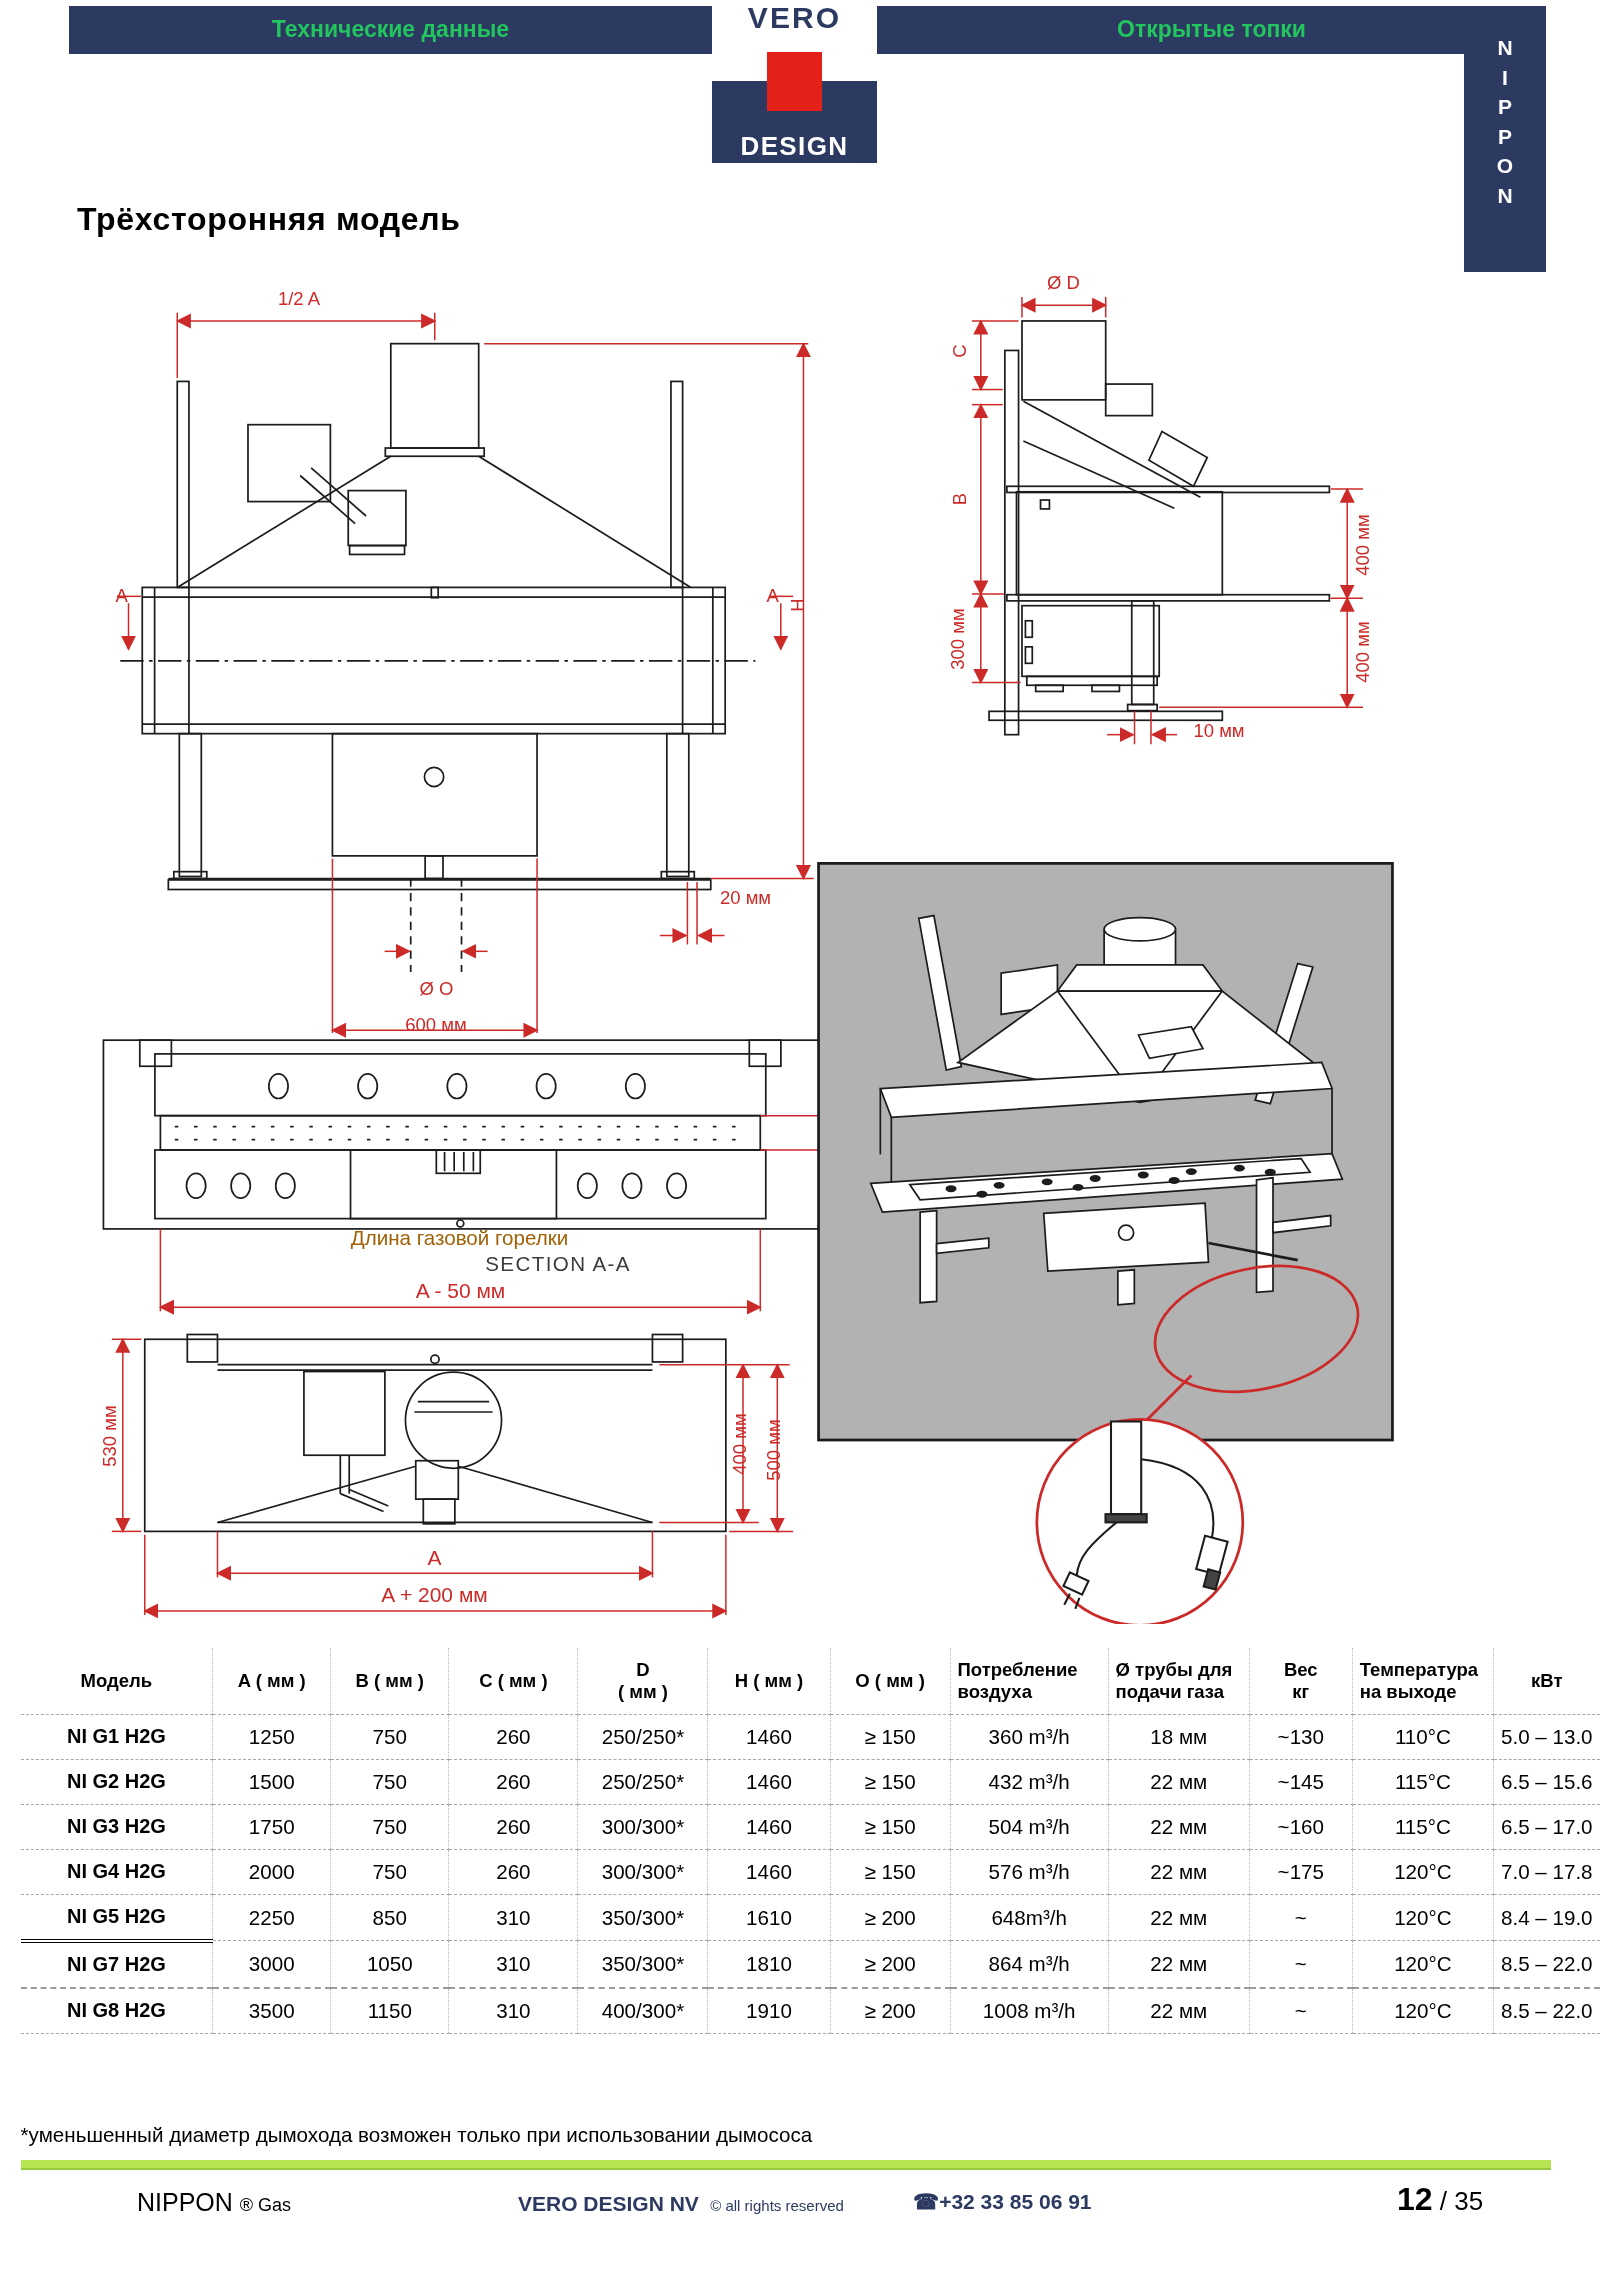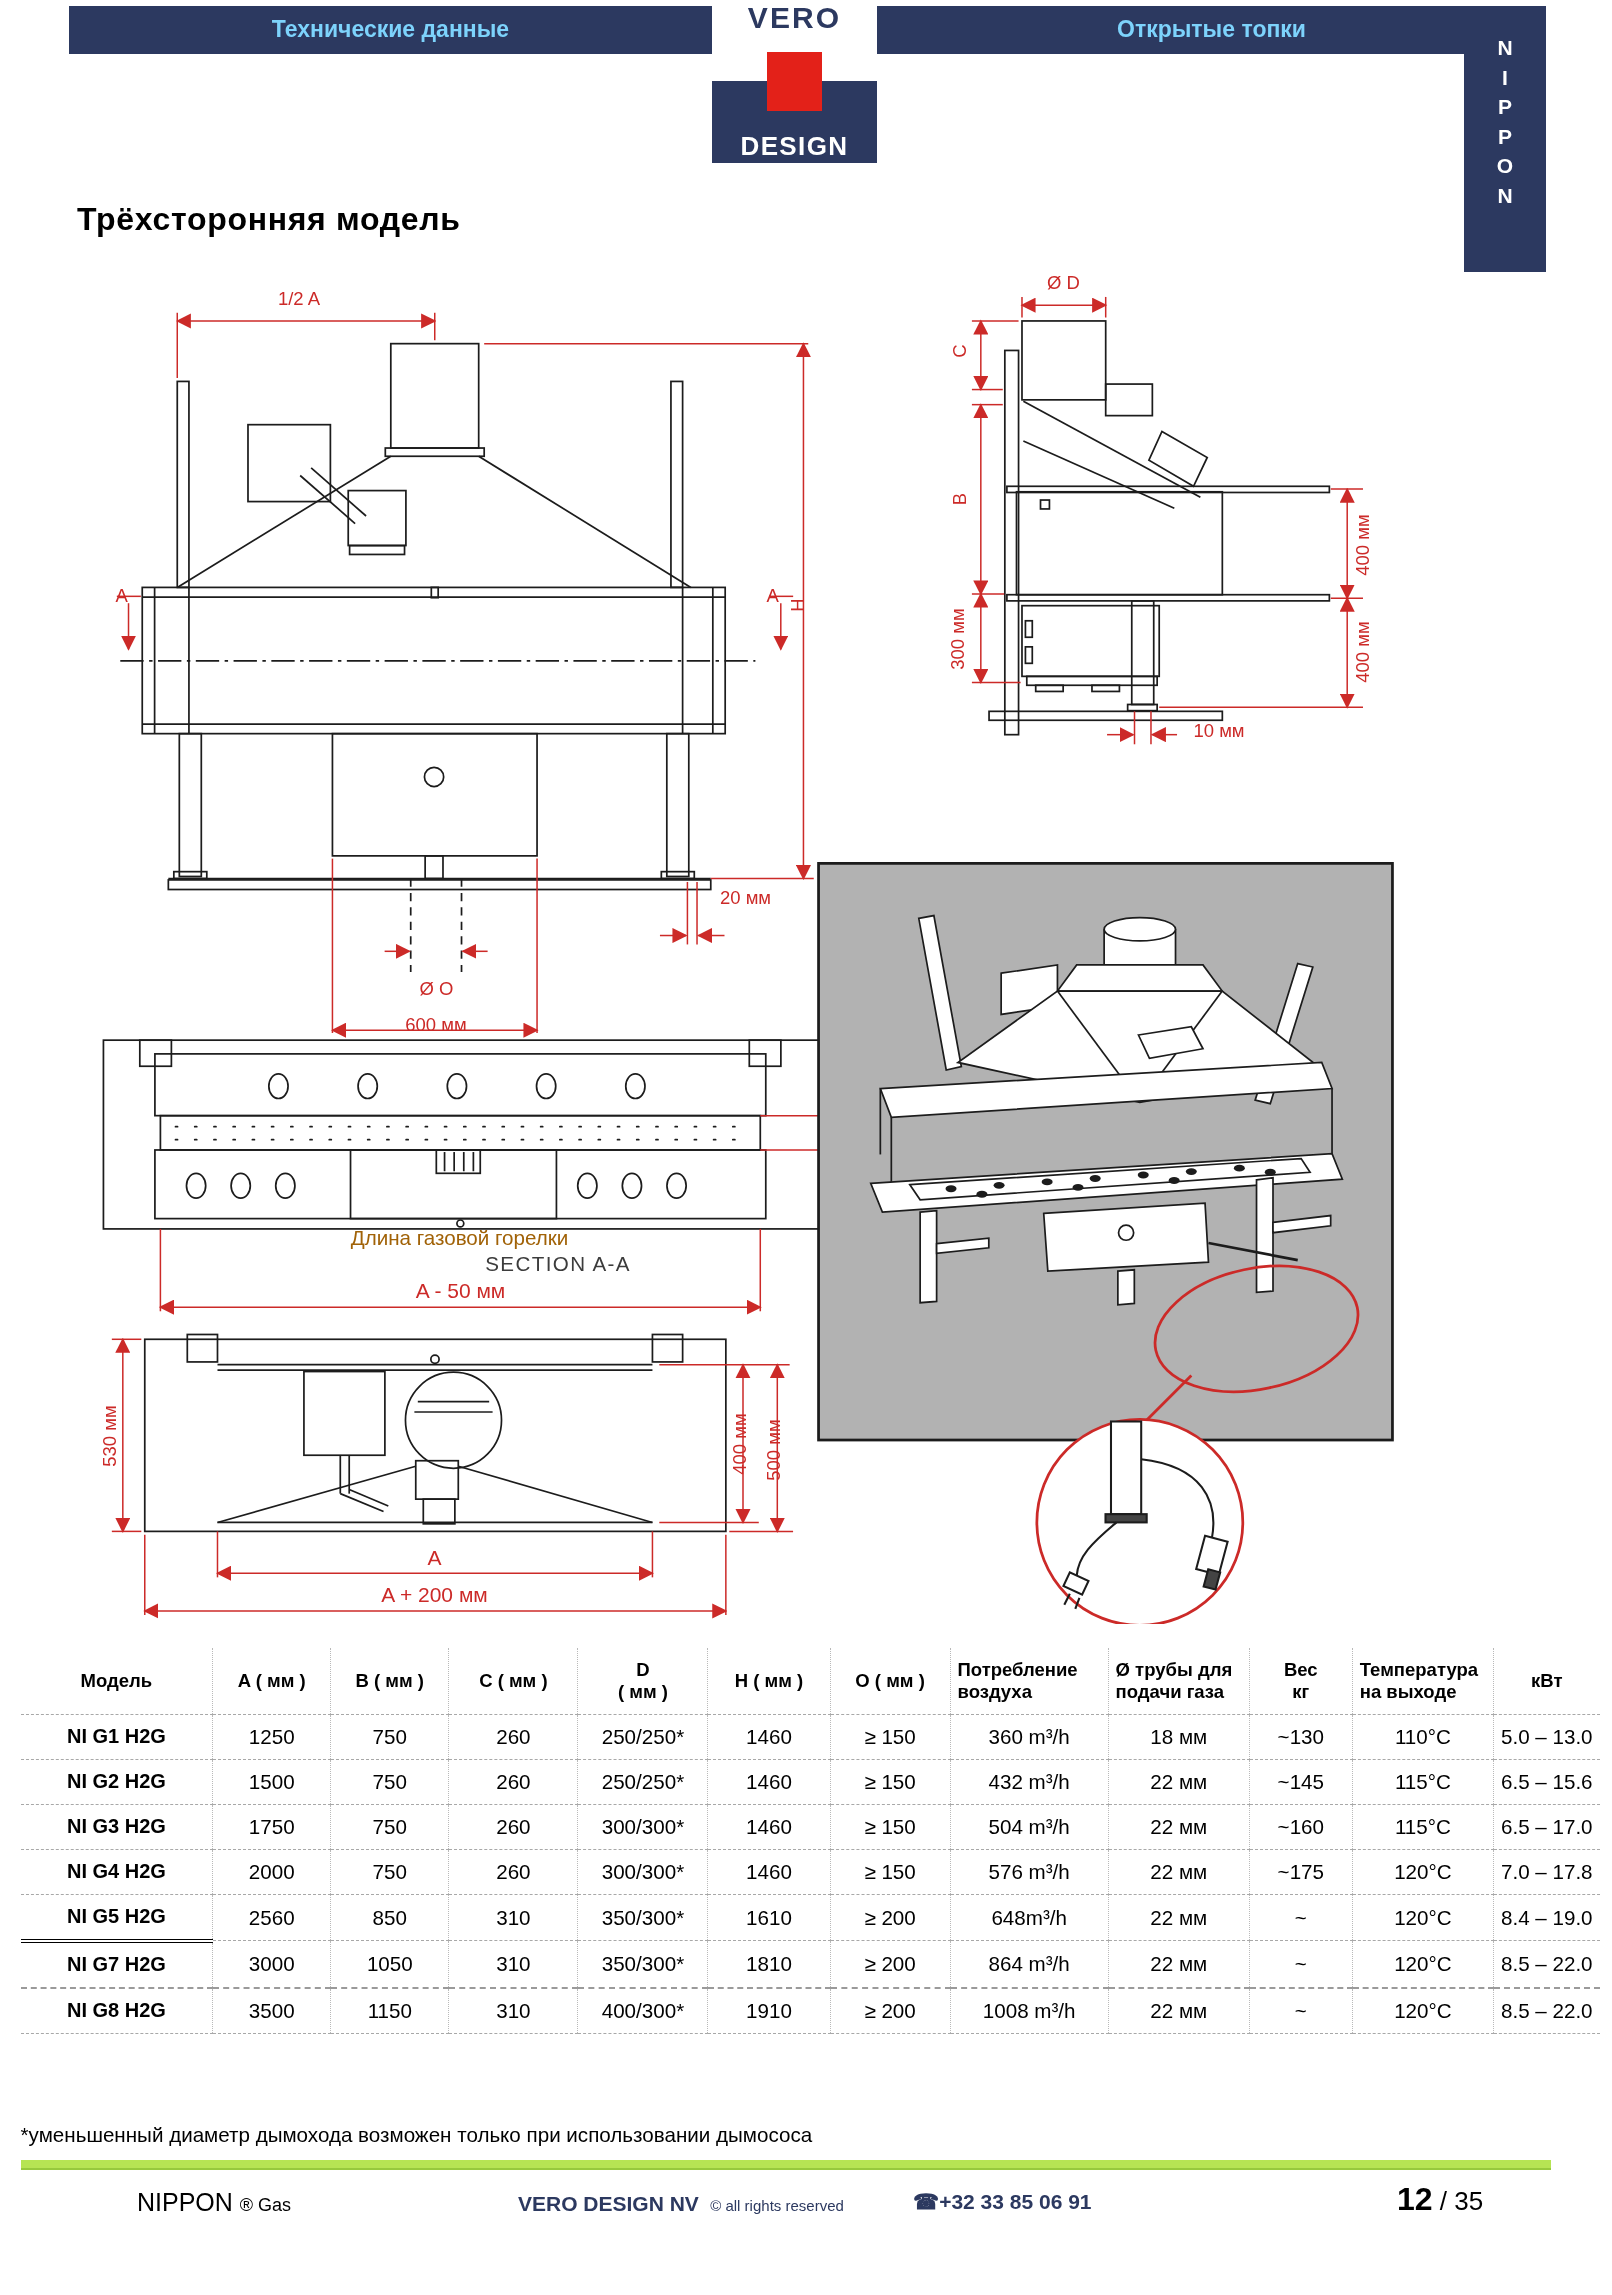--- a/index.html
+++ b/index.html
@@ -3,21 +3,21 @@
 <meta charset="utf-8">
 <style>
   :root{
     --navy:#2c3960; --red:#cc2a28; --logo-red:#e32119; --lime:#b6e453; --ink:#1c1c1c;
   }
   html,body{margin:0;padding:0;background:#fff;}
   .page{position:relative;width:1612px;height:2295px;background:#fff;overflow:hidden;
         font-family:"Liberation Sans",sans-serif;color:#000;}
   
   .bar{position:absolute;display:flex;align-items:center;justify-content:center;
-       background:var(--navy);color:#7dd3fc;font-size:23px;font-weight:bold;}
+       background:var(--navy);color:#22c55e;font-size:23px;font-weight:bold;}
   .bar-left{left:69px;top:5.5px;width:643px;height:48px;}
   .bar-right{left:877px;top:5.5px;width:669px;height:48px;}
   .logo{position:absolute;left:712px;top:0;width:165px;height:163px;}
   .logo-top{position:absolute;left:0;top:0;width:165px;height:81px;background:#fff;
             text-align:center;font-weight:bold;font-size:30px;letter-spacing:2.1px;color:var(--navy);
             padding-top:1px;box-sizing:border-box;}
   .logo-bottom{position:absolute;left:0;top:81px;width:165px;height:82px;background:var(--navy);
             display:flex;align-items:flex-end;justify-content:center;color:#fff;
             font-weight:bold;font-size:26px;letter-spacing:1.4px;padding-bottom:1px;box-sizing:border-box;}
   .logo-red{position:absolute;left:55px;top:52px;width:55px;height:59px;background:var(--logo-red);}
@@ -444,21 +444,21 @@
           <td>1460</td>
           <td>≥ 150</td>
           <td>576 m³/h</td>
           <td>22 мм</td>
           <td>~175</td>
           <td>120°C</td>
           <td>7.0 – 17.8</td>
         </tr>
         <tr>
           <td>NI G5 H2G</td>
-          <td>2560</td>
+          <td>2250</td>
           <td>850</td>
           <td>310</td>
           <td>350/300*</td>
           <td>1610</td>
           <td>≥ 200</td>
           <td>648m³/h</td>
           <td>22 мм</td>
           <td>~</td>
           <td>120°C</td>
           <td>8.4 – 19.0</td>

